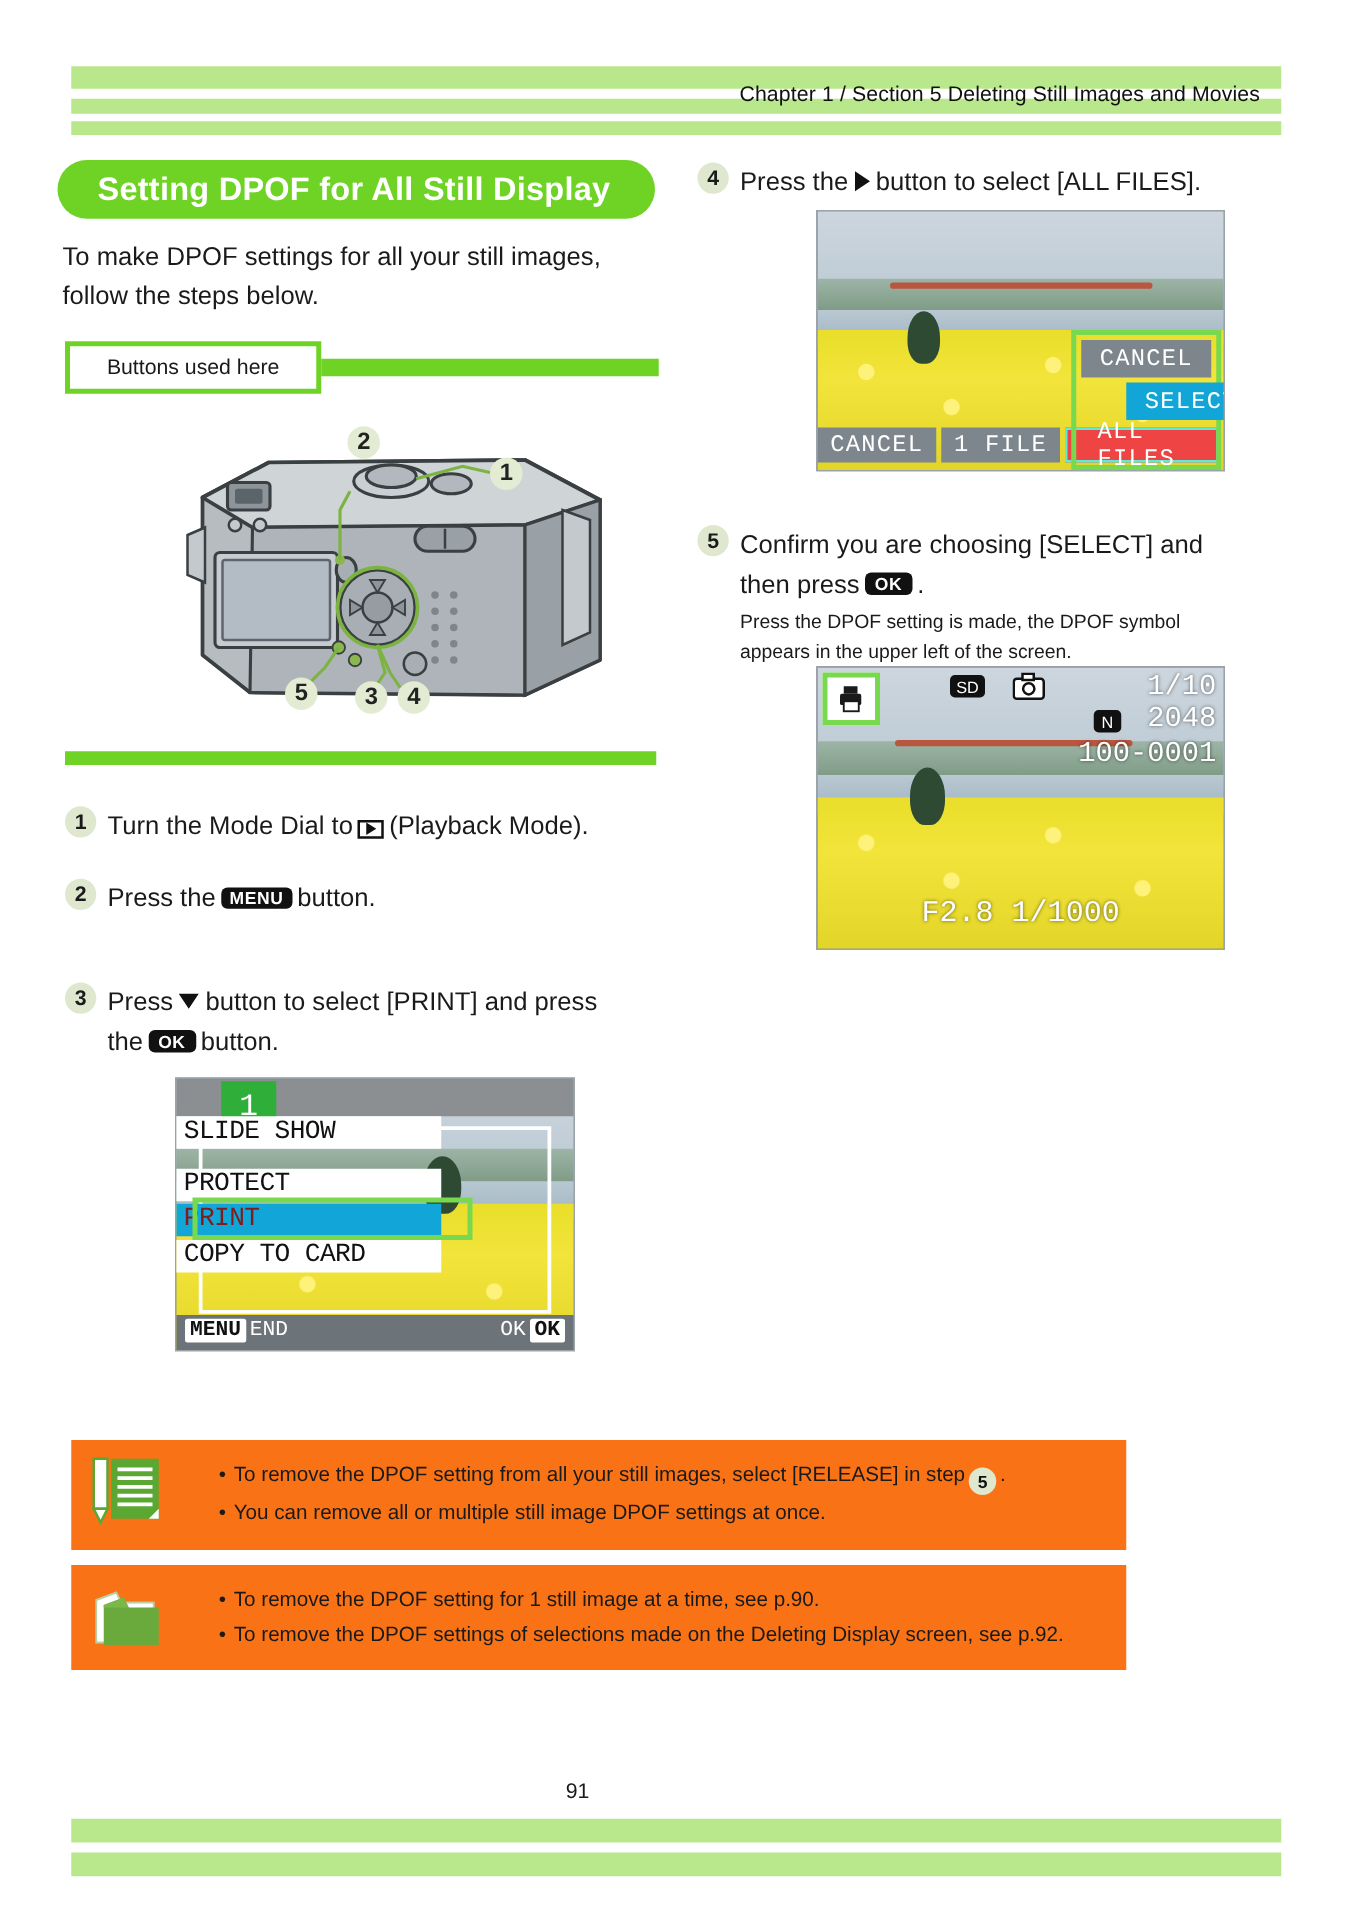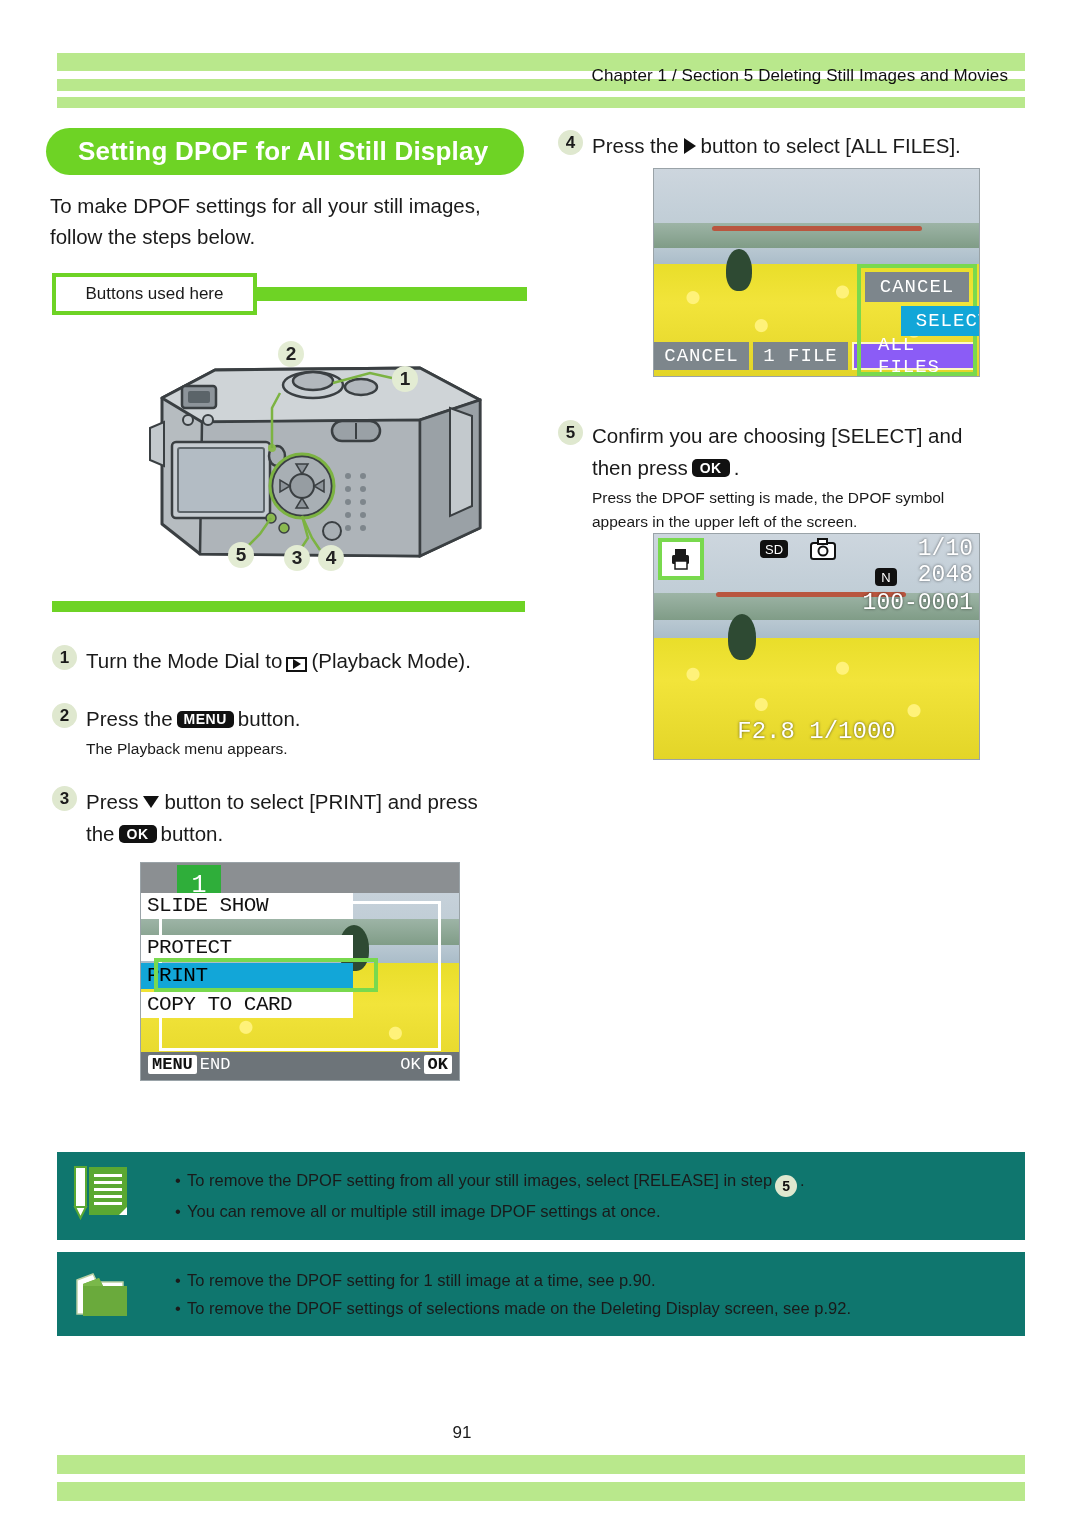--- a/index.html
+++ b/index.html
@@ -112,21 +112,21 @@
   #lcd-menu{left:140px;top:862px;width:318px;height:217px;border:1px solid #9aa3a8;}
   #lcd-menu .topbar{position:absolute;left:0;top:0;width:100%;height:30px;background:#8b8f92;}
   #lcd-menu .pagebadge{position:absolute;left:36px;top:2px;width:44px;height:40px;
     background:#2fae3a;color:#fff;font-size:25px;display:flex;align-items:center;
     justify-content:center;font-family:"Liberation Mono", monospace;}
   #lcd-menu .panel{position:absolute;left:18px;top:38px;width:282px;height:150px;
     border:3px solid #fff;box-sizing:border-box;}
   .menurow{position:absolute;left:0;height:26px;background:#fff;color:#111;
     font-family:"Liberation Mono", monospace;font-size:21px;line-height:26px;
     padding-left:6px;box-sizing:border-box;letter-spacing:-.5px;white-space:nowrap;}
-  .menurow.sel{background:#12a6d8;color:#000000;}
+  .menurow.sel{background:#12a6d8;color:#7f1d1d;}
   #lcd-menu .selbox{position:absolute;left:13px;top:95px;width:224px;height:34px;
     border:4px solid #79d94e;box-sizing:border-box;}
   #lcd-menu .botbar{position:absolute;left:0;bottom:0;width:100%;height:28px;
     background:#6d7479;color:#fff;font-family:"Liberation Mono", monospace;font-size:17px;}
   .chip{display:inline-flex;align-items:center;justify-content:center;background:#fff;
     color:#111;font-weight:bold;padding:0 4px;margin:0 3px;border-radius:2px;}
   
   #lcd-all{left:653px;top:168px;width:325px;height:207px;border:1px solid #9aa3a8;}
   #lcd-all .cancelbar{position:absolute;left:0;bottom:6px;width:100%;height:28px;
     display:flex;color:#fff;font-family:"Liberation Mono", monospace;font-size:19px;}
@@ -141,21 +141,21 @@
   #lcd-final{left:653px;top:533px;width:325px;height:225px;border:1px solid #9aa3a8;}
   .osd{position:absolute;color:#fff;font-family:"Liberation Mono", monospace;
     text-shadow:0 0 3px rgba(0,0,0,.6);}
   .sqbadge{display:inline-flex;align-items:center;justify-content:center;
     background:#111;color:#fff;border-radius:4px;font-weight:normal;
     font-family:"Liberation Sans", sans-serif;}
   #dpof-hl{position:absolute;left:4px;top:4px;width:46px;height:42px;
     border:4px solid #79d94e;background:#fff;box-sizing:border-box;
     display:flex;align-items:center;justify-content:center;}
   
-  .notebox{position:absolute;left:57px;width:968px;background:#0f766e;
+  .notebox{position:absolute;left:57px;width:844px;background:#f97316;
     box-sizing:border-box;}
   #note1{top:1152px;height:88px;}
   #note2{top:1252px;height:84px;}
   .note-icon{position:absolute;left:14px;top:12px;width:62px;height:58px;}
   .note-lines{position:absolute;left:118px;top:14px;right:16px;}
   .note-lines div{font-size:16.5px;line-height:28px;color:#1a1a1a;white-space:nowrap;}
   .nb{display:inline-block;width:12px;}
   .inline-badge{display:inline-flex;align-items:center;justify-content:center;
     width:22px;height:22px;border-radius:50%;background:#dfe8cf;color:#111;
     font-size:14px;font-weight:bold;vertical-align:-5px;margin:0 3px;}
@@ -265,21 +265,20 @@
           <i></i>
         </span><span>(Playback Mode).</span></span>
   </div>
 </div>
 
 <div class="step" style="left:52px;top:703px;width:490px;">
   <div class="step-row">
     <span class="badge">2</span>
     <span class="step-body">
       <span>Press the</span><span class="btnkey">MENU</span><span>button.</span>
-      <div class="substep">The Playback menu appears.</div>
     </span>
   </div>
 </div>
 
 <div class="step" style="left:52px;top:786px;width:490px;">
   <div class="step-row">
     <span class="badge">3</span>
     <span class="step-body">
       <span>Press</span><span class="tri-down"></span><span>button to select [PRINT] and press</span>
       <div style="margin-top:0px;"><span>the</span><span class="btnkey ok">OK</span><span>button.</span></div>
@@ -317,21 +316,21 @@
 <div class="lcd" id="lcd-all">
   <div class="sky"></div>
   <div class="hills"></div>
   <div class="river"></div>
   <div class="bridge" style="left:58px;top:57px;width:210px;"></div>
   <div class="field"></div>
   <div class="tree" style="left:72px;top:80px;width:26px;height:42px;"></div>
   <div class="cancelbar">
     <div class="cb" style="flex:1;">CANCEL</div>
     <div class="cb" style="flex:1;">1 FILE</div>
-    <div class="cb" style="flex:1;background:#8b5cf6;border:2px solid #fef9c3;box-sizing:border-box;padding-left:24px;">ALL FILES</div>
+    <div class="cb" style="flex:1;background:#ef4444;border:2px solid #5eead4;box-sizing:border-box;padding-left:24px;">ALL FILES</div>
   </div>
   <div class="popup">
     <div class="pi" style="top:4px;background:#7d868c;">CANCEL</div>
     <div class="pi" style="top:38px;background:#12a6d8;margin-left:36px;">SELECT</div>
   </div>
 </div>
 
 <div class="step" style="left:558px;top:420px;width:470px;">
   <div class="step-row">
     <span class="badge">5</span>

